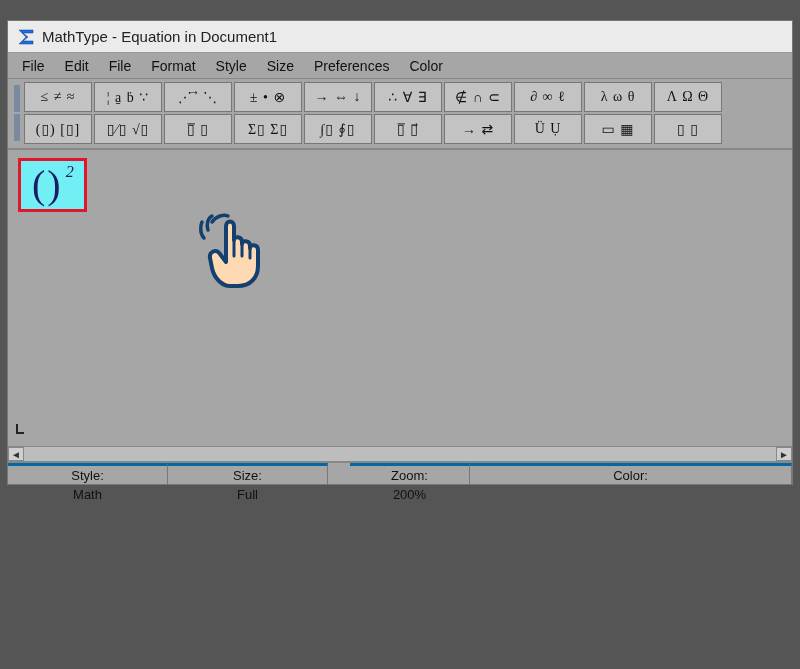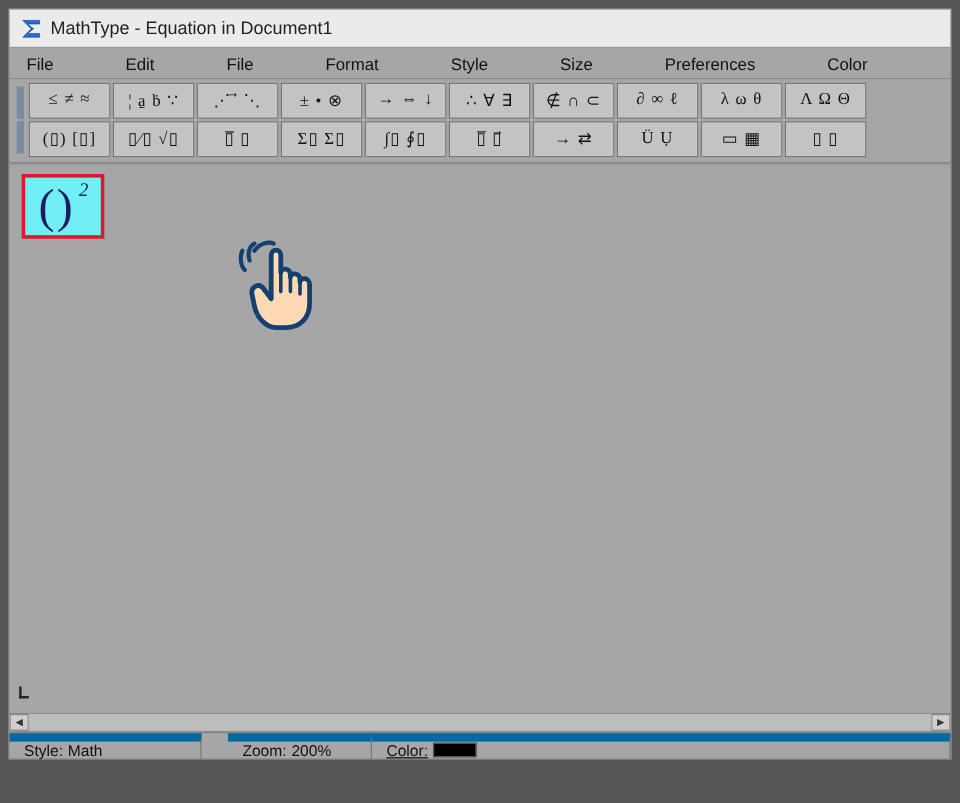--- a/index.html
+++ b/index.html
@@ -7,23 +7,23 @@
     font-family: "Segoe UI", Tahoma, sans-serif;
     background: #555;
     width: 800px;
     height: 669px;
     overflow: hidden;
     position: relative;
   }
   .window {
     position: absolute;
     left: 7px;
-    top: 7px;
+    top: 20px;
     width: 786px;
-    height: 626px;
+    height: 465px;
     background: #a6a6a6;
     border: 1px solid #777;
     display: flex;
     flex-direction: column;
   }
 
   
   .titlebar {
     height: 32px;
     background: #ebebeb;
@@ -43,21 +43,20 @@
   }
 
   
   .menubar {
     height: 26px;
     background: #a6a6a6;
     display: flex;
     align-items: center;
     padding: 0 4px;
     border-bottom: 1px solid #888;
-    gap: 40px;
   }
   .menubar .menu-item {
     font-size: 14px;
     color: #111;
     padding: 2px 10px;
     cursor: default;
   }
 
   
   .toolbars {
@@ -171,35 +170,36 @@
   .statusbar {
     height: 22px;
     background: #a6a6a6;
     border-top: 1px solid #888;
     display: flex;
     font-size: 13px;
     color: #111;
   }
   .status-cell {
     border-right: 1px solid #777;
-    border-top: 7px solid #0369a1;
+    border-top: 3px solid #0369a1;
     padding: 2px 12px;
     display: flex;
     align-items: center;
     gap: 4px;
+    flex-direction: column;
   }
   .color-swatch {
     width: 36px; height: 12px;
     background: #000;
     border: 1px solid #555;
   }
   .sc1 { width: 160px; }
   .sc2 { width: 160px; }
   .sc3 { width: 120px; margin-left: 22px; }
-  .sc4 { flex: 1 0 auto; text-decoration: underline; }
+  .sc4 { flex: 1 0 auto; }
 
   .scrollbar-h {
     height: 16px;
     background: #bfbfbf;
     border-top: 1px solid #888;
     border-bottom: 1px solid #888;
     display: flex;
     align-items: stretch;
   }
   .sb-btn {
@@ -310,20 +310,24 @@
     <div class="sb-btn">◄</div>
     <div class="sb-track"></div>
     <div class="sb-btn">►</div>
   </div>
 
   <div class="statusbar">
     <div class="status-cell sc1">
       <span>Style:</span>
       <span>Math</span>
     </div>
+    <div class="status-cell sc2">
+      <span>Size:</span>
+      <span>Full</span>
+    </div>
     <div class="status-cell sc3">
       <span>Zoom:</span>
       <span>200%</span>
     </div>
     <div class="status-cell sc4">
       <span>Color:</span>
       <span class="color-swatch" style="background:#000000"></span>
     </div>
   </div>
 

